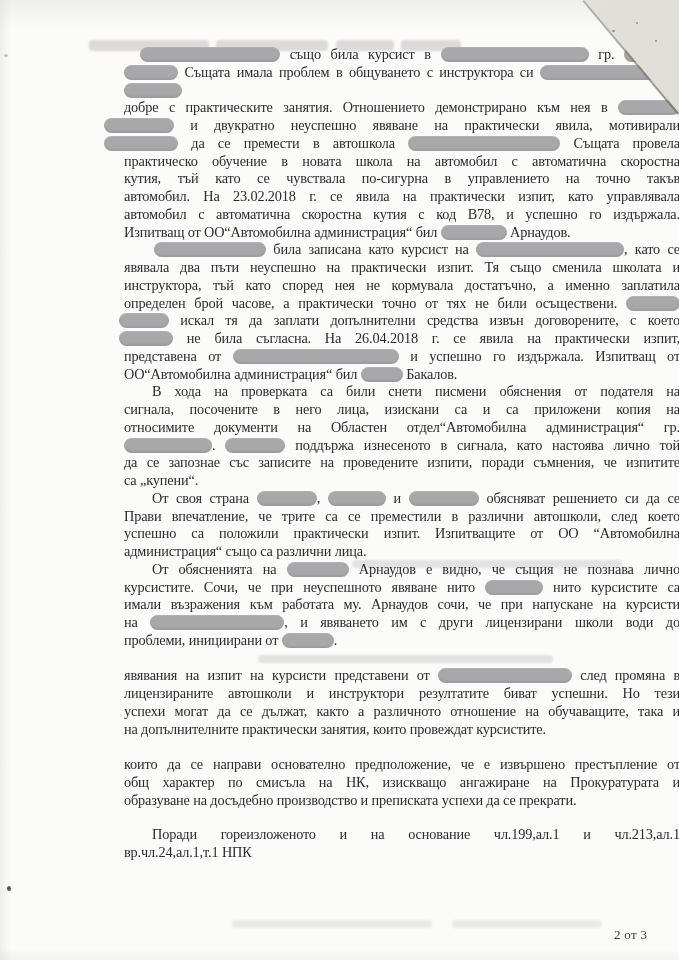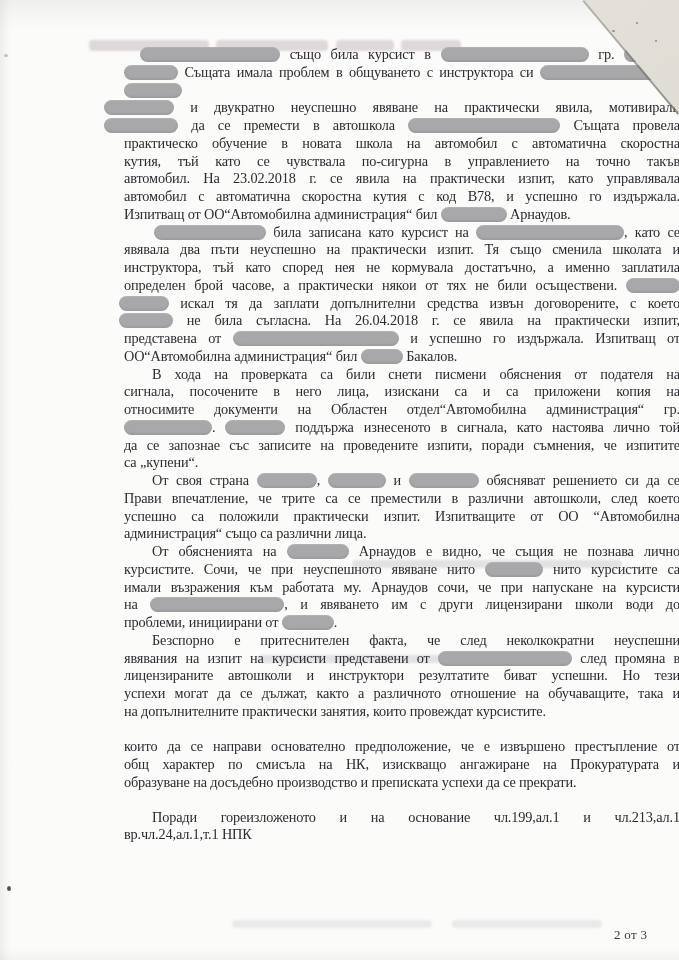--- a/index.html
+++ b/index.html
@@ -66,33 +66,34 @@
 <div class="bleed mid" style="left:352px;top:560px;width:270px;"></div>
 <div class="bleed mid" style="left:258px;top:655px;width:295px;"></div>
 <div class="bleed mid" style="left:232px;top:920px;width:200px;opacity:.7;"></div>
 <div class="bleed mid" style="left:452px;top:920px;width:150px;opacity:.7;"></div>
 
 <div class="doc-body">
     <div class="para">
       <div class="line"><span class="ind" style="width: 16px;"></span><span class="redact" style="width: 140px;"></span><span class="txt"> също била курсист в </span><span class="redact" style="width: 148px;"></span><span class="txt"> гр. </span><span class="redact" style="width: 56px;"></span></div>
       <div class="line"><span class="redact" style="width: 54px;"></span><span class="txt"> Същата имала проблем в общуването с инструктора си </span><span class="redact" style="width: 140px;"></span></div>
       <div class="line"><span class="redact" style="width: 58px;"></span></div>
+      <div class="line"><span class="txt">добре с практическите занятия. Отношението демонстрирано към нея в </span><span class="redact" style="width: 62px;"></span></div>
       <div class="line"><span class="redact" style="width: 70px; margin-left: -20px;"></span><span class="txt"> и двукратно неуспешно явяване на практически явила, мотивирали</span></div>
       <div class="line"><span class="redact" style="width: 74px; margin-left: -20px;"></span><span class="txt"> да се премести в автошкола </span><span class="redact" style="width: 152px;"></span><span class="txt"> Същата провела</span></div>
       <div class="line"><span class="txt">практическо обучение в новата школа на автомобил с автоматична скоростна</span></div>
       <div class="line"><span class="txt">кутия, тъй като се чувствала по-сигурна в управлението на точно такъв</span></div>
       <div class="line"><span class="txt">автомобил. На 23.02.2018 г. се явила на практически изпит, като управлявала</span></div>
       <div class="line"><span class="txt">автомобил с автоматична скоростна кутия с код В78, и успешно го издържала.</span></div>
       <div class="line last"><span class="txt">Изпитващ от ОО“Автомобилна администрация“ бил </span><span class="redact" style="width: 66px;"></span><span class="txt"> Арнаудов.</span></div>
     </div>
     <div class="para">
       <div class="line"><span class="ind" style="width: 30px;"></span><span class="redact" style="width: 112px;"></span><span class="txt"> била записана като курсист на </span><span class="redact" style="width: 148px;"></span><span class="txt">, като се</span></div>
       <div class="line"><span class="txt">явявала два пъти неуспешно на практически изпит. Тя също сменила школата и</span></div>
       <div class="line"><span class="txt">инструктора, тъй като според нея не кормувала достатъчно, а именно заплатила</span></div>
-      <div class="line"><span class="txt">определен брой часове, а практически някои от тях не били осъществени. </span><span class="redact" style="width: 54px;"></span></div>
+      <div class="line"><span class="txt">определен брой часове, а практически точно от тях не били осъществени. </span><span class="redact" style="width: 54px;"></span></div>
       <div class="line"><span class="redact" style="width: 50px; margin-left: -5px;"></span><span class="txt"> искал тя да заплати допълнителни средства извън договорените, с което</span></div>
       <div class="line"><span class="redact" style="width: 54px; margin-left: -5px;"></span><span class="txt"> не била съгласна. На 26.04.2018 г. се явила на практически изпит,</span></div>
       <div class="line"><span class="txt">представена от </span><span class="redact" style="width: 166px;"></span><span class="txt"> и успешно го издържала. Изпитващ от</span></div>
       <div class="line last"><span class="txt">ОО“Автомобилна администрация“ бил </span><span class="redact" style="width: 42px;"></span><span class="txt"> Бакалов.</span></div>
     </div>
     <div class="para">
       <div class="line"><span class="ind" style="width: 28px;"></span><span class="txt">В хода на проверката са били снети писмени обяснения от подателя на</span></div>
       <div class="line"><span class="txt">сигнала, посочените в него лица, изискани са и са приложени копия на</span></div>
       <div class="line"><span class="txt">относимите документи на Областен отдел“Автомобилна администрация“ гр.</span></div>
       <div class="line"><span class="redact" style="width: 88px;"></span><span class="txt">. </span><span class="redact" style="width: 60px;"></span><span class="txt"> поддържа изнесеното в сигнала, като настоява лично той</span></div>
@@ -106,21 +107,21 @@
       <div class="line last"><span class="txt">администрация“ също са различни лица.</span></div>
     </div>
     <div class="para">
       <div class="line"><span class="ind" style="width: 28px;"></span><span class="txt">От обясненията на </span><span class="redact" style="width: 62px;"></span><span class="txt"> Арнаудов е видно, че същия не познава лично</span></div>
       <div class="line"><span class="txt">курсистите. Сочи, че при неуспешното явяване нито </span><span class="redact" style="width: 58px;"></span><span class="txt"> нито курсистите са</span></div>
       <div class="line"><span class="txt">имали възражения към работата му. Арнаудов сочи, че при напускане на курсисти</span></div>
       <div class="line"><span class="txt">на </span><span class="redact" style="width: 134px;"></span><span class="txt">, и явяването им с други лицензирани школи води до</span></div>
       <div class="line last"><span class="txt">проблеми, инициирани от </span><span class="redact" style="width: 52px;"></span><span class="txt">.</span></div>
     </div>
     <div class="para">
-      <div class="line"><span class="ind" style="width: 28px;"></span><span class="txt">Безспорно е притеснителен факта, че след неколкократни неуспешни</span></div>
+      <div class="line"><span class="ind" style="width: 28px;"></span></div>
       <div class="line"><span class="txt">явявания на изпит на курсисти представени от </span><span class="redact" style="width: 134px;"></span><span class="txt"> след промяна в</span></div>
       <div class="line"><span class="txt">лицензираните автошколи и инструктори резултатите биват успешни. Но тези</span></div>
       <div class="line"><span class="txt">успехи могат да се дължат, както а различното отношение на обучаващите, така и</span></div>
       <div class="line last"><span class="txt">на допълнителните практически занятия, които провеждат курсистите.</span></div>
     </div>
     <div class="para">
       <div class="line"><span class="ind" style="width: 28px;"></span></div>
       <div class="line"><span class="txt">които да се направи основателно предположение, че е извършено престъпление от</span></div>
       <div class="line"><span class="txt">общ характер по смисъла на НК, изискващо ангажиране на Прокуратурата и</span></div>
       <div class="line last"><span class="txt">образуване на досъдебно производство и преписката успехи да се прекрати.</span></div>

